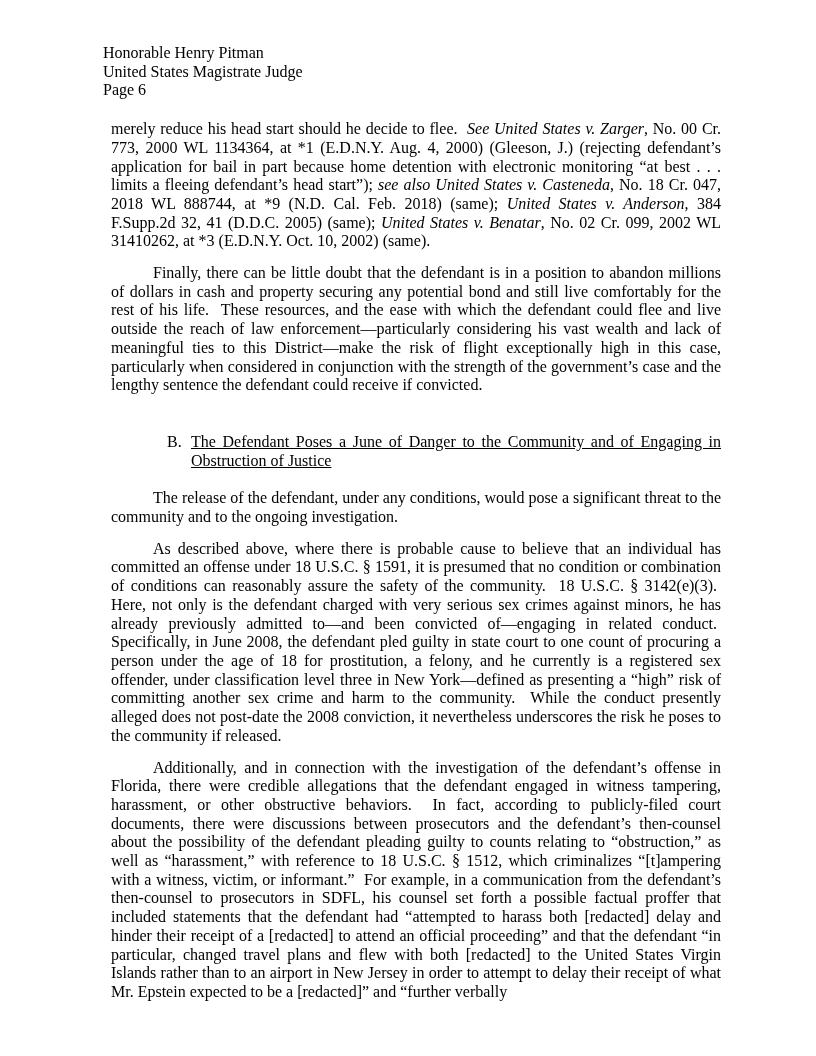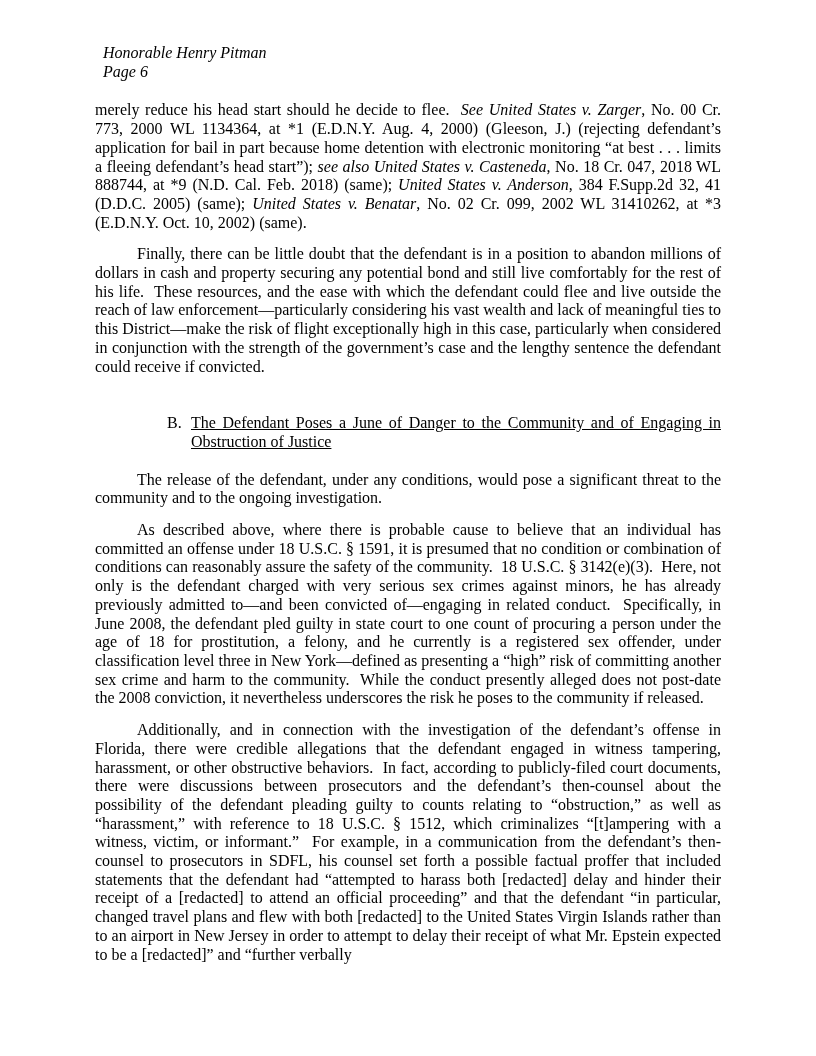--- a/index.html
+++ b/index.html
@@ -11,39 +11,40 @@
     box-sizing: border-box;
     padding: 44px 95px 0 95px;
     background: #ffffff;
     color: #000000;
     font-family: "Liberation Serif", "DejaVu Serif", serif;
     font-size: 16px;
     line-height: 18.7px;
     overflow: hidden;
   }
   .letter-header { margin-left: 8px; margin-bottom: 20px; }
-  .letter-header div { white-space: nowrap; font-style: italic; }
-  .para { margin: 0 0 13px 0; text-align: justify; }
+  .letter-header div { white-space: nowrap; }
+  .para { margin: 0 0 13px 16px; text-align: justify; }
   .para.indent { text-indent: 42px; }
   .it { font-style: italic; }
   .section-heading {
     position: relative;
     margin: 38px 0 19px 96px;
     text-align: justify;
   }
   .section-label { position: absolute; left: -24px; top: 0; }
   .section-title { text-decoration: underline; }
 </style>
 </head>
 <body>
 
 <div class="page">
 
   <div class="letter-header">
     <div>Honorable Henry Pitman</div>
+    <div>United States Magistrate Judge</div>
     <div>Page 6</div>
   </div>
 
   <p class="para"><span>merely reduce his head start should he decide to flee.&nbsp; </span><span class="it">See United States v. Zarger</span><span>, No. 00 Cr. 773, 2000 WL 1134364, at *1 (E.D.N.Y. Aug. 4, 2000) (Gleeson, J.) (rejecting defendant’s application for bail in part because home detention with electronic monitoring “at best . . . limits a fleeing defendant’s head start”); </span><span class="it">see also United States v. Casteneda</span><span>, No. 18 Cr. 047, 2018 WL 888744, at *9 (N.D. Cal. Feb. 2018) (same); </span><span class="it">United States v. Anderson</span><span>, 384 F.Supp.2d 32, 41 (D.D.C. 2005) (same); </span><span class="it">United States v. Benatar</span><span>, No. 02 Cr. 099, 2002 WL 31410262, at *3 (E.D.N.Y. Oct. 10, 2002) (same).</span></p>
 
   <p class="para indent">Finally, there can be little doubt that the defendant is in a position to abandon millions of dollars in cash and property securing any potential bond and still live comfortably for the rest of his life.&nbsp; These resources, and the ease with which the defendant could flee and live outside the reach of law enforcement—particularly considering his vast wealth and lack of meaningful ties to this District—make the risk of flight exceptionally high in this case, particularly when considered in conjunction with the strength of the government’s case and the lengthy sentence the defendant could receive if convicted.</p>
 
   <div class="section-heading">
     <span class="section-label">B.</span>
     <span class="section-title">The Defendant Poses a June of Danger to the Community and of Engaging in Obstruction of Justice</span>

